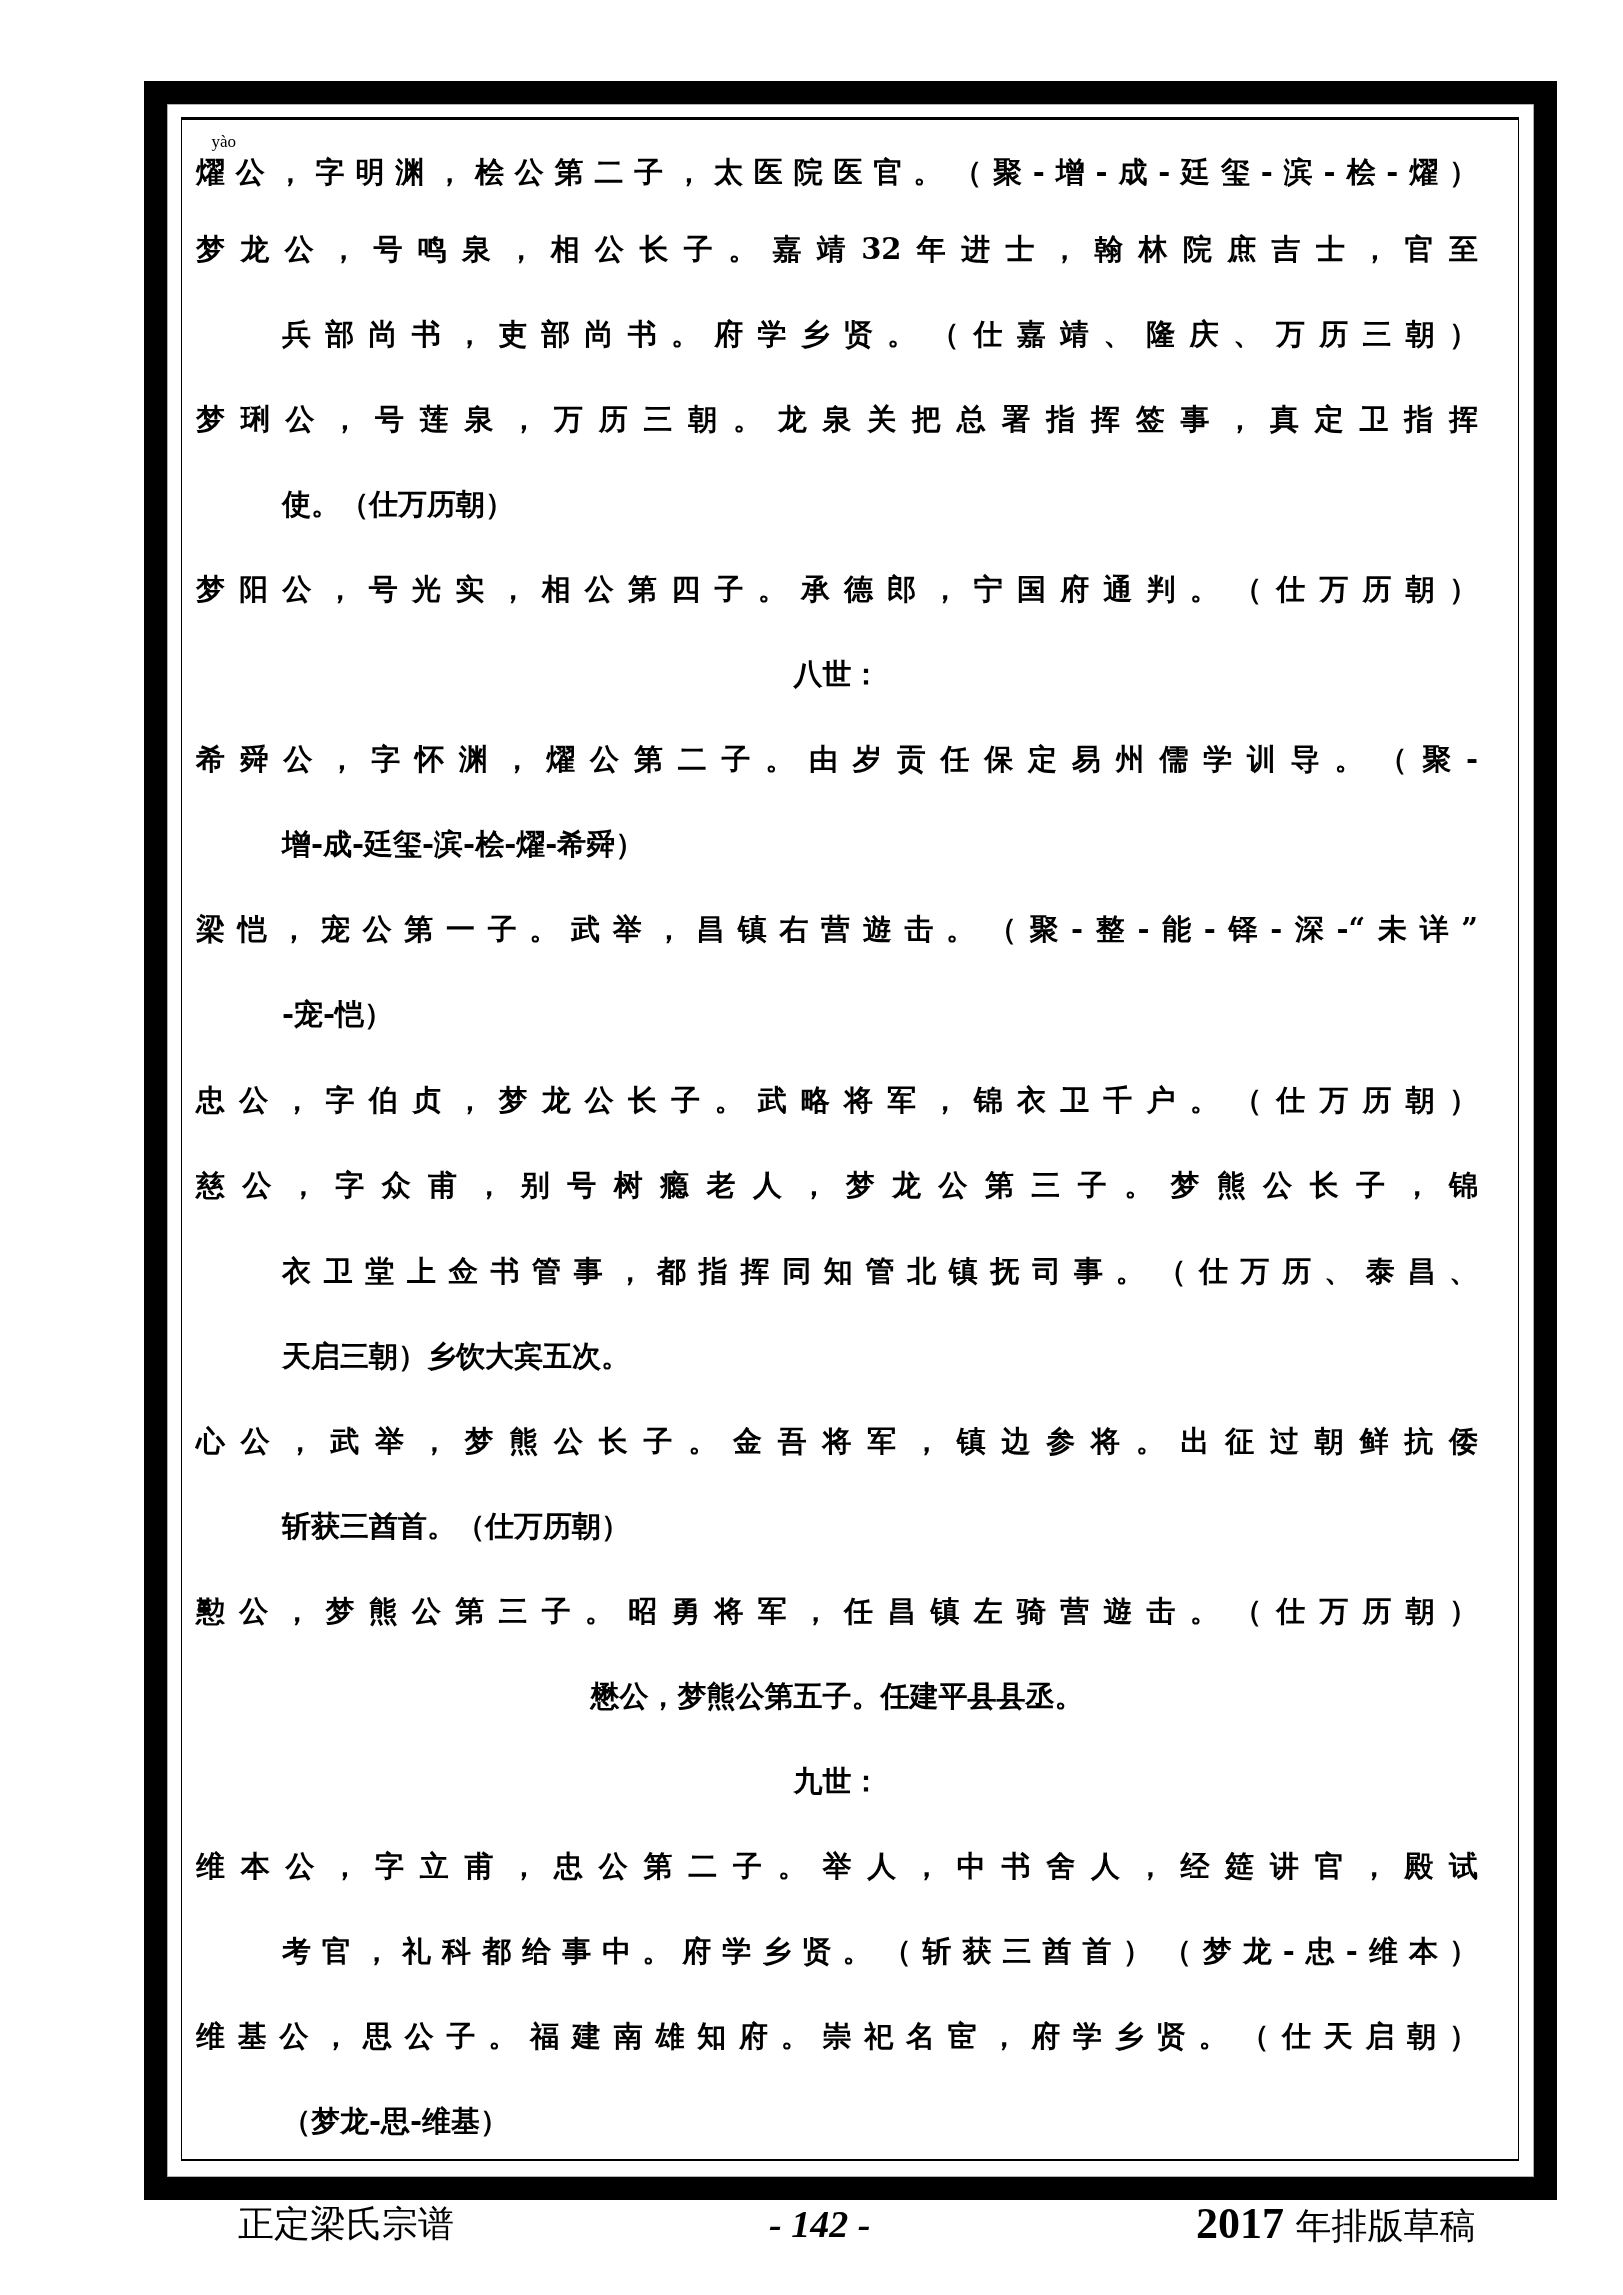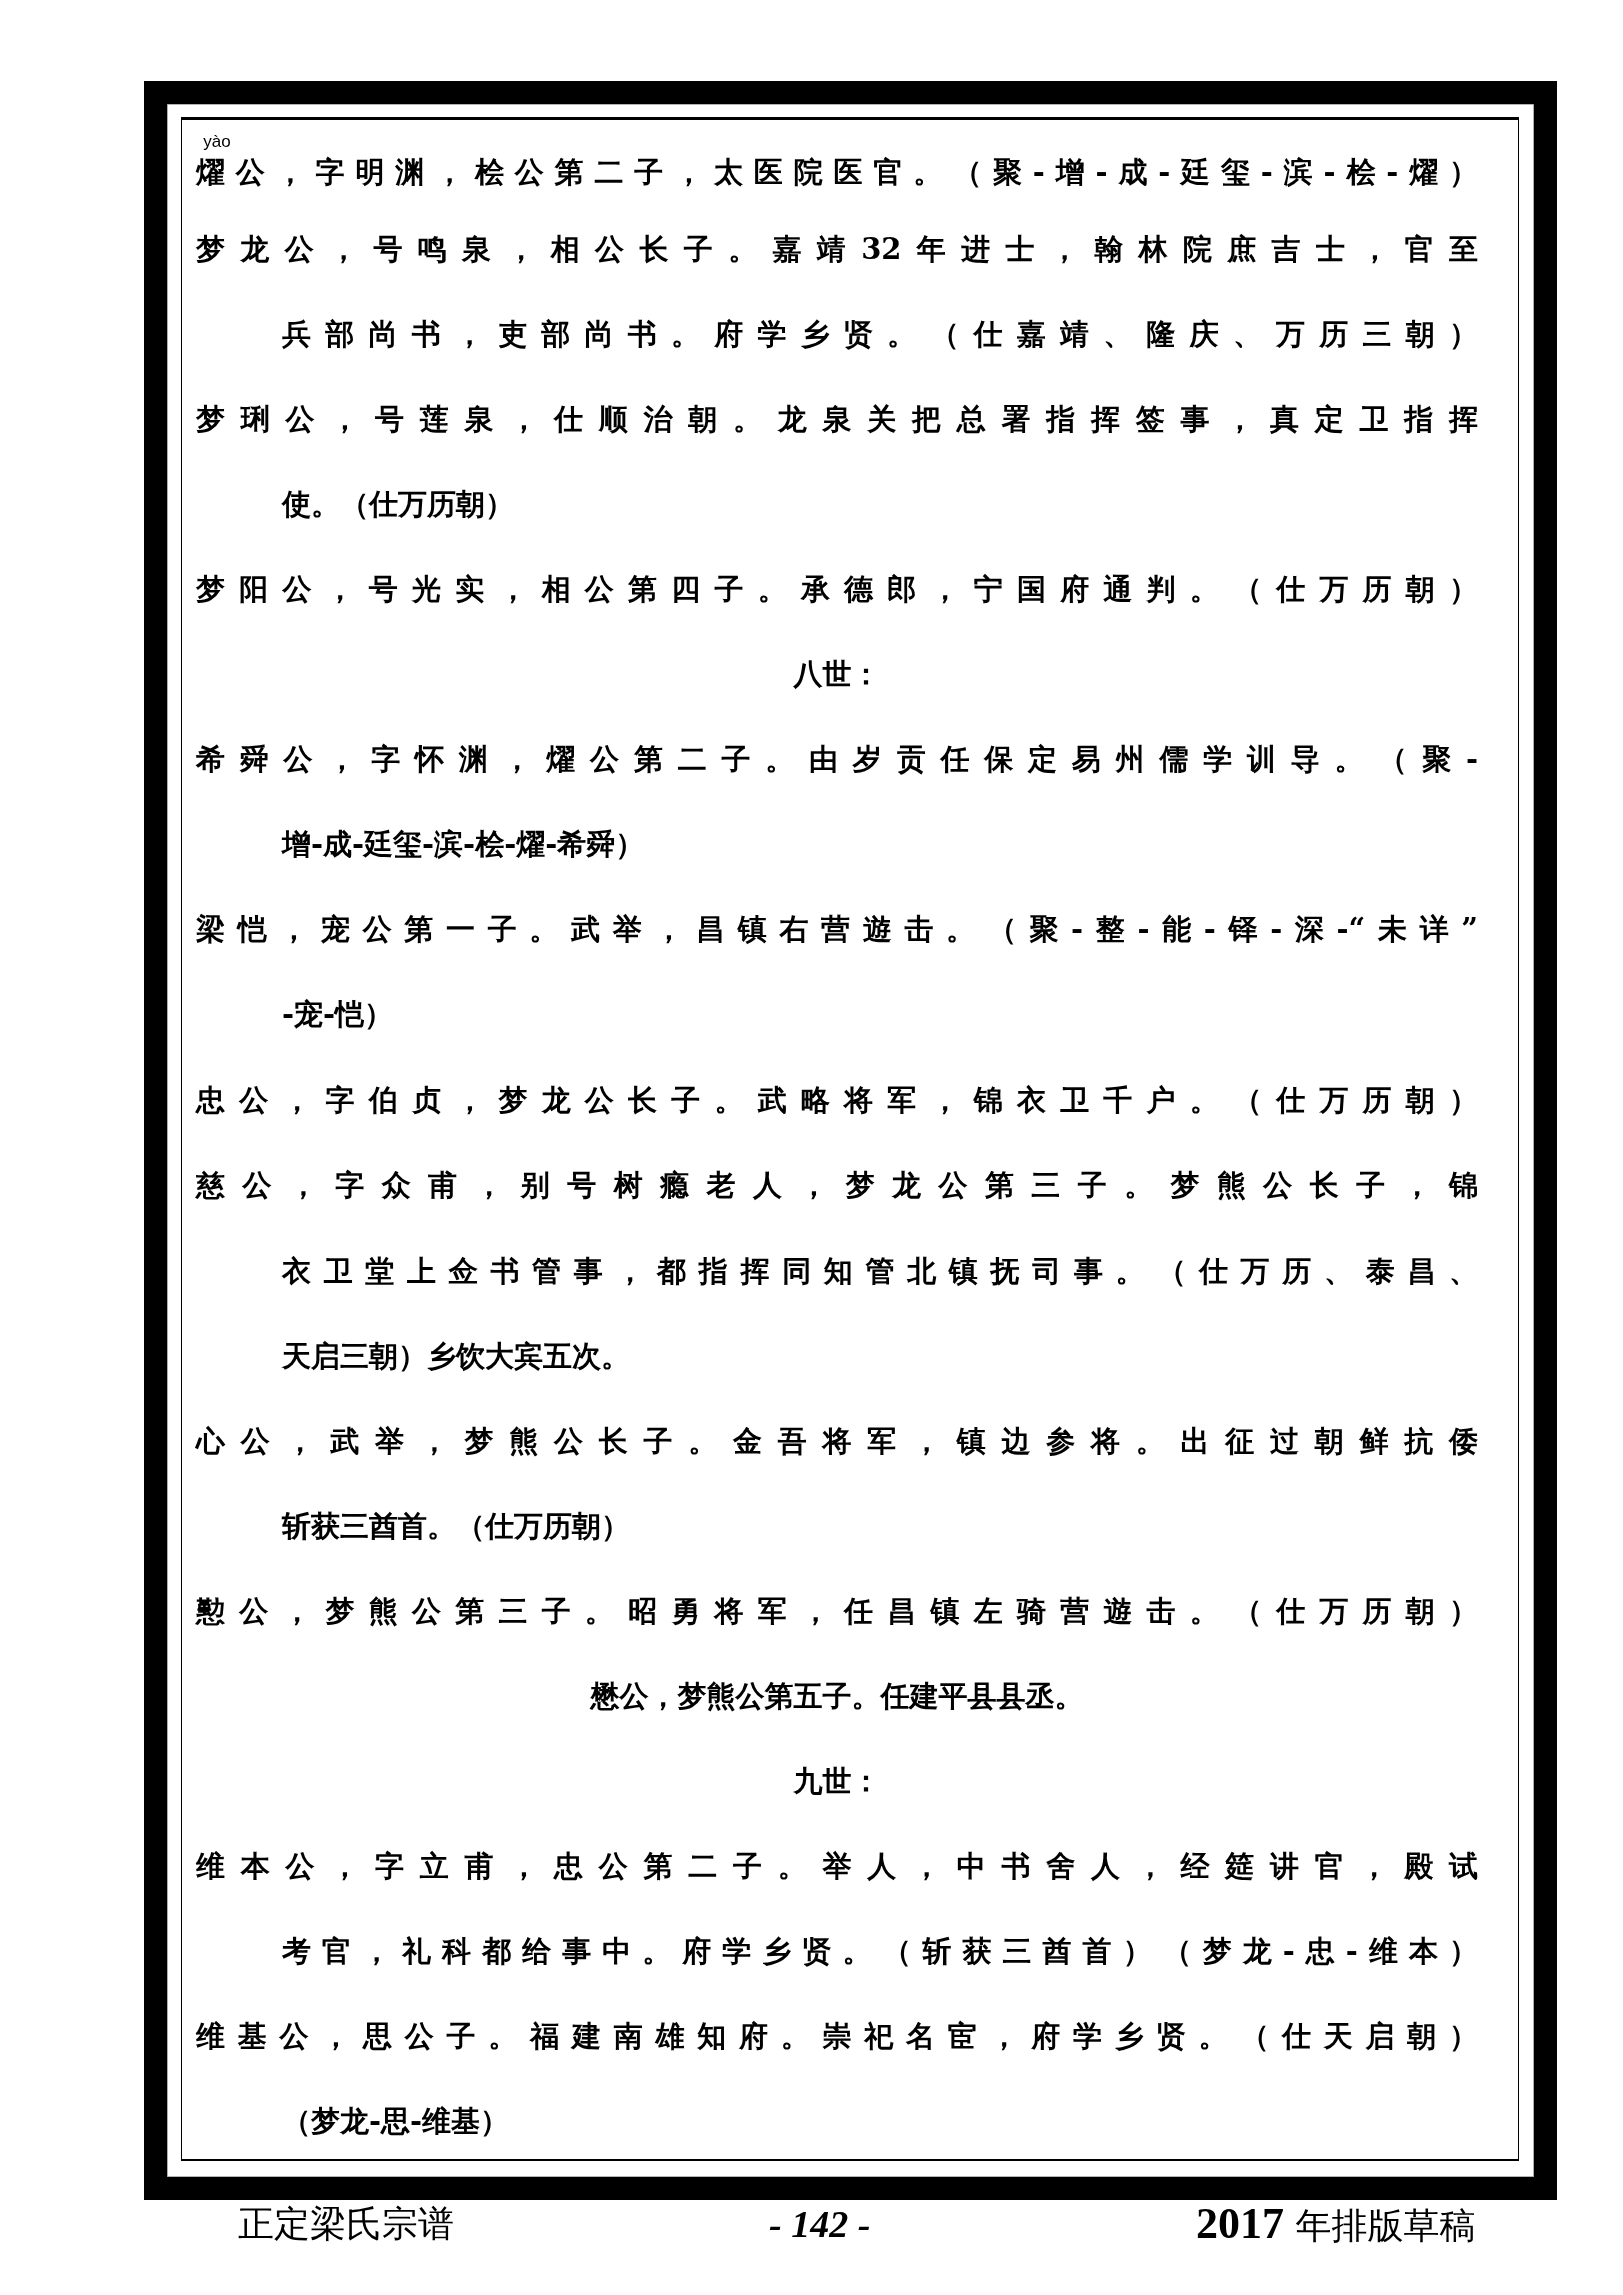--- a/index.html
+++ b/index.html
@@ -21,23 +21,23 @@
   }
   .frame-inner {
     position: absolute; left: 181px; top: 117px;
     width: 1338px; height: 2044px;
     border-left: 1.6px solid #000; border-right: 1.6px solid #000;
     border-top: 3.3px solid #000; border-bottom: 2.5px solid #000;
     box-sizing: border-box;
   }
   .pinyin {
     position: absolute; left: 198px; top: 132px;
-    font-family: Liberation Sans, sans-serif;
+    font-family: Liberation Serif, serif;
     font-size: 17px; line-height: 19.6px;
-    width: 38px; text-align: center;
+    width: 38px; text-align: right;
   }
   .line {
     position: absolute; height: 46px;
     font-size: 29px; line-height: 46px;
     font-weight: bold;
     white-space: nowrap;
     letter-spacing: 0;
   }
   .line.first { left: 196px; width: 1282px; text-align: center; }
   .line.indent { left: 282px; width: 1196px; }
@@ -58,21 +58,21 @@
 <div class="frame-outer"></div>
 <div class="frame-gap"></div>
 <div class="frame-inner"></div>
 
 <div>
   <span class="pinyin">yào</span>
 
   <div class="line first fill" style="top:149px">燿公，字明渊，桧公第二子，太医院医官。（聚-增-成-廷玺-滨-桧-燿）</div>
   <div class="line first fill" style="top:226px">梦龙公，号鸣泉，相公长子。嘉靖32年进士，翰林院庶吉士，官至</div>
   <div class="line indent fill" style="top:311px">兵部尚书，吏部尚书。府学乡贤。（仕嘉靖、隆庆、万历三朝）</div>
-  <div class="line first fill" style="top:396px">梦琍公，号莲泉，仕顺治朝。龙泉关把总署指挥签事，真定卫指挥</div>
+  <div class="line first fill" style="top:396px">梦琍公，号莲泉，万历三朝。龙泉关把总署指挥签事，真定卫指挥</div>
   <div class="line indent" style="top:481px">使。（仕万历朝）</div>
   <div class="line first fill" style="top:566px">梦阳公，号光实，相公第四子。承德郎，宁国府通判。（仕万历朝）</div>
   <div class="line first" style="top:651px">八世：</div>
   <div class="line first fill" style="top:736px">希舜公，字怀渊，燿公第二子。由岁贡任保定易州儒学训导。（聚-</div>
   <div class="line indent" style="top:821px">增-成-廷玺-滨-桧-燿-希舜）</div>
   <div class="line first fill" style="top:906px">梁恺，宠公第一子。武举，昌镇右营遊击。（聚-整-能-铎-深-“未详”</div>
   <div class="line indent" style="top:991px">-宠-恺）</div>
   <div class="line first fill" style="top:1077px">忠公，字伯贞，梦龙公长子。武略将军，锦衣卫千户。（仕万历朝）</div>
   <div class="line first fill" style="top:1162px">慈公，字众甫，别号树瘾老人，梦龙公第三子。梦熊公长子，锦</div>
   <div class="line indent fill" style="top:1248px">衣卫堂上佥书管事，都指挥同知管北镇抚司事。（仕万历、泰昌、</div>

